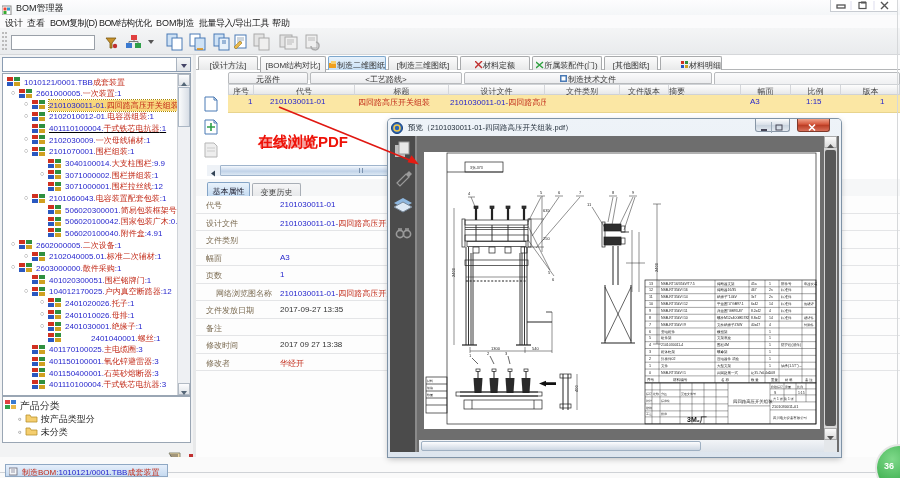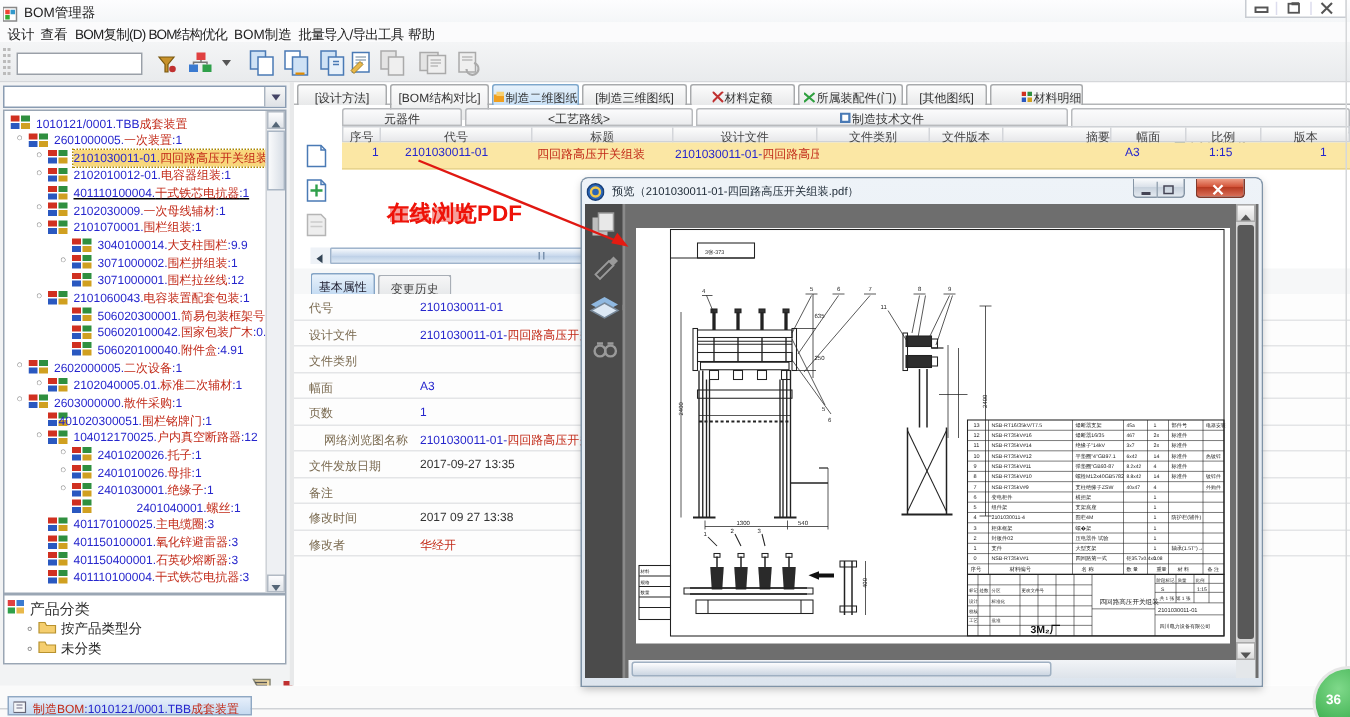--- a/index.html
+++ b/index.html
@@ -270,21 +270,21 @@
           </svg>
           <span style="position:absolute;left:33px;top:0.5px;"><span class="num">2603000000.</span><span class="zh">散件采购</span><span class="num">:1</span></span>
         </div>
         <div style="position:absolute;left:0;top:200.05000000000007px;width:250px;height:11px;white-space:nowrap;font-size:8px">
           <svg style="position:absolute;left:29px;top:0px" width="15" height="11">
             <rect x="0" y="1" width="6" height="4" fill="#d03020"></rect>
             <rect x="7" y="1" width="6" height="4" fill="#2f8f3f"></rect>
             <rect x="0" y="6" width="6" height="4" fill="#2a58c0"></rect>
             <rect x="7" y="6" width="6" height="4" fill="#d0a020"></rect>
           </svg>
-          <span style="position:absolute;left:36px;top:0.5px;text-align:center;"><span class="num">401020300051.</span><span class="zh">围栏铭牌门</span><span class="num">:1</span></span>
+          <span style="position:absolute;left:46px;top:0.5px;text-align:center;"><span class="num">401020300051.</span><span class="zh">围栏铭牌门</span><span class="num">:1</span></span>
         </div>
         <div style="position:absolute;left:0;top:211.70000000000007px;width:250px;height:11px;white-space:nowrap;font-size:8px">
           <span style="position:absolute;left:21px;top:1px;color:#777;font-size:7px">○</span>
           <svg style="position:absolute;left:29px;top:0px" width="15" height="11">
             <rect x="0" y="1" width="6" height="4" fill="#d03020"></rect>
             <rect x="7" y="1" width="6" height="4" fill="#2f8f3f"></rect>
             <rect x="0" y="6" width="6" height="4" fill="#2a58c0"></rect>
             <rect x="7" y="6" width="6" height="4" fill="#d0a020"></rect>
           </svg>
           <span style="position:absolute;left:46px;top:0.5px;"><span class="num">104012170025.</span><span class="zh">户内真空断路器</span><span class="num">:12</span></span>
@@ -441,21 +441,21 @@
           </svg>工艺过程卡</div>
       </div>
 
   <div class="ab" style="left:32px;top:29px;width:672px;height:11px;background:linear-gradient(#fdfdfd,#e7e8ea);border:1px solid #cfd2d6;font-size:8px;color:#444" id="colhdr">
         <div style="position:absolute;left:0px;top:0;width:25px;height:10px;border-right:1px solid #d4d6da;text-align:center;padding-top:1px">序号</div>
         <div style="position:absolute;left:25px;top:0;width:101px;height:10px;border-right:1px solid #d4d6da;text-align:center;padding-top:1px">代号</div>
         <div style="position:absolute;left:126px;top:0;width:94px;height:10px;border-right:1px solid #d4d6da;text-align:center;padding-top:1px">标题</div>
         <div style="position:absolute;left:220px;top:0;width:96px;height:10px;border-right:1px solid #d4d6da;text-align:center;padding-top:1px">设计文件</div>
         <div style="position:absolute;left:316px;top:0;width:75px;height:10px;border-right:1px solid #d4d6da;text-align:center;padding-top:1px">文件类别</div>
         <div style="position:absolute;left:391px;top:0;width:49px;height:10px;border-right:1px solid #d4d6da;text-align:center;padding-top:1px">文件版本</div>
-        <div style="position:absolute;left:440px;top:0;width:72px;height:10px;border-right:1px solid #d4d6da;text-align:right;padding-top:1px">摘要</div>
+        <div style="position:absolute;left:440px;top:0;width:72px;height:10px;border-right:1px solid #d4d6da;text-align:left;padding-top:1px">摘要</div>
         <div style="position:absolute;left:512px;top:0;width:50px;height:10px;border-right:1px solid #d4d6da;text-align:center;padding-top:1px">幅面</div>
         <div style="position:absolute;left:562px;top:0;width:50px;height:10px;border-right:1px solid #d4d6da;text-align:center;padding-top:1px">比例</div>
         <div style="position:absolute;left:612px;top:0;width:60px;height:10px;border-right:1px solid #d4d6da;text-align:center;padding-top:1px">版本</div>
       </div>
 
   <div class="ab" style="left:32px;top:40px;width:672px;height:18px;background:#fbe7a4;border-bottom:1px solid #e8d48e;font-size:8px" id="datarow">
         <span style="position:absolute;left:20px;top:2px" class="num">1</span>
         <span style="position:absolute;left:42px;top:2px" class="num">2101030011-01</span>
         <span style="position:absolute;left:130px;top:2px" class="zh">四回路高压开关组装</span>
         <span style="position:absolute;left:222px;top:2px;white-space:nowrap;overflow:hidden;width:96px;display:inline-block"><span class="num">2101030011-01-</span><span class="zh">四回路高压开</span></span>

